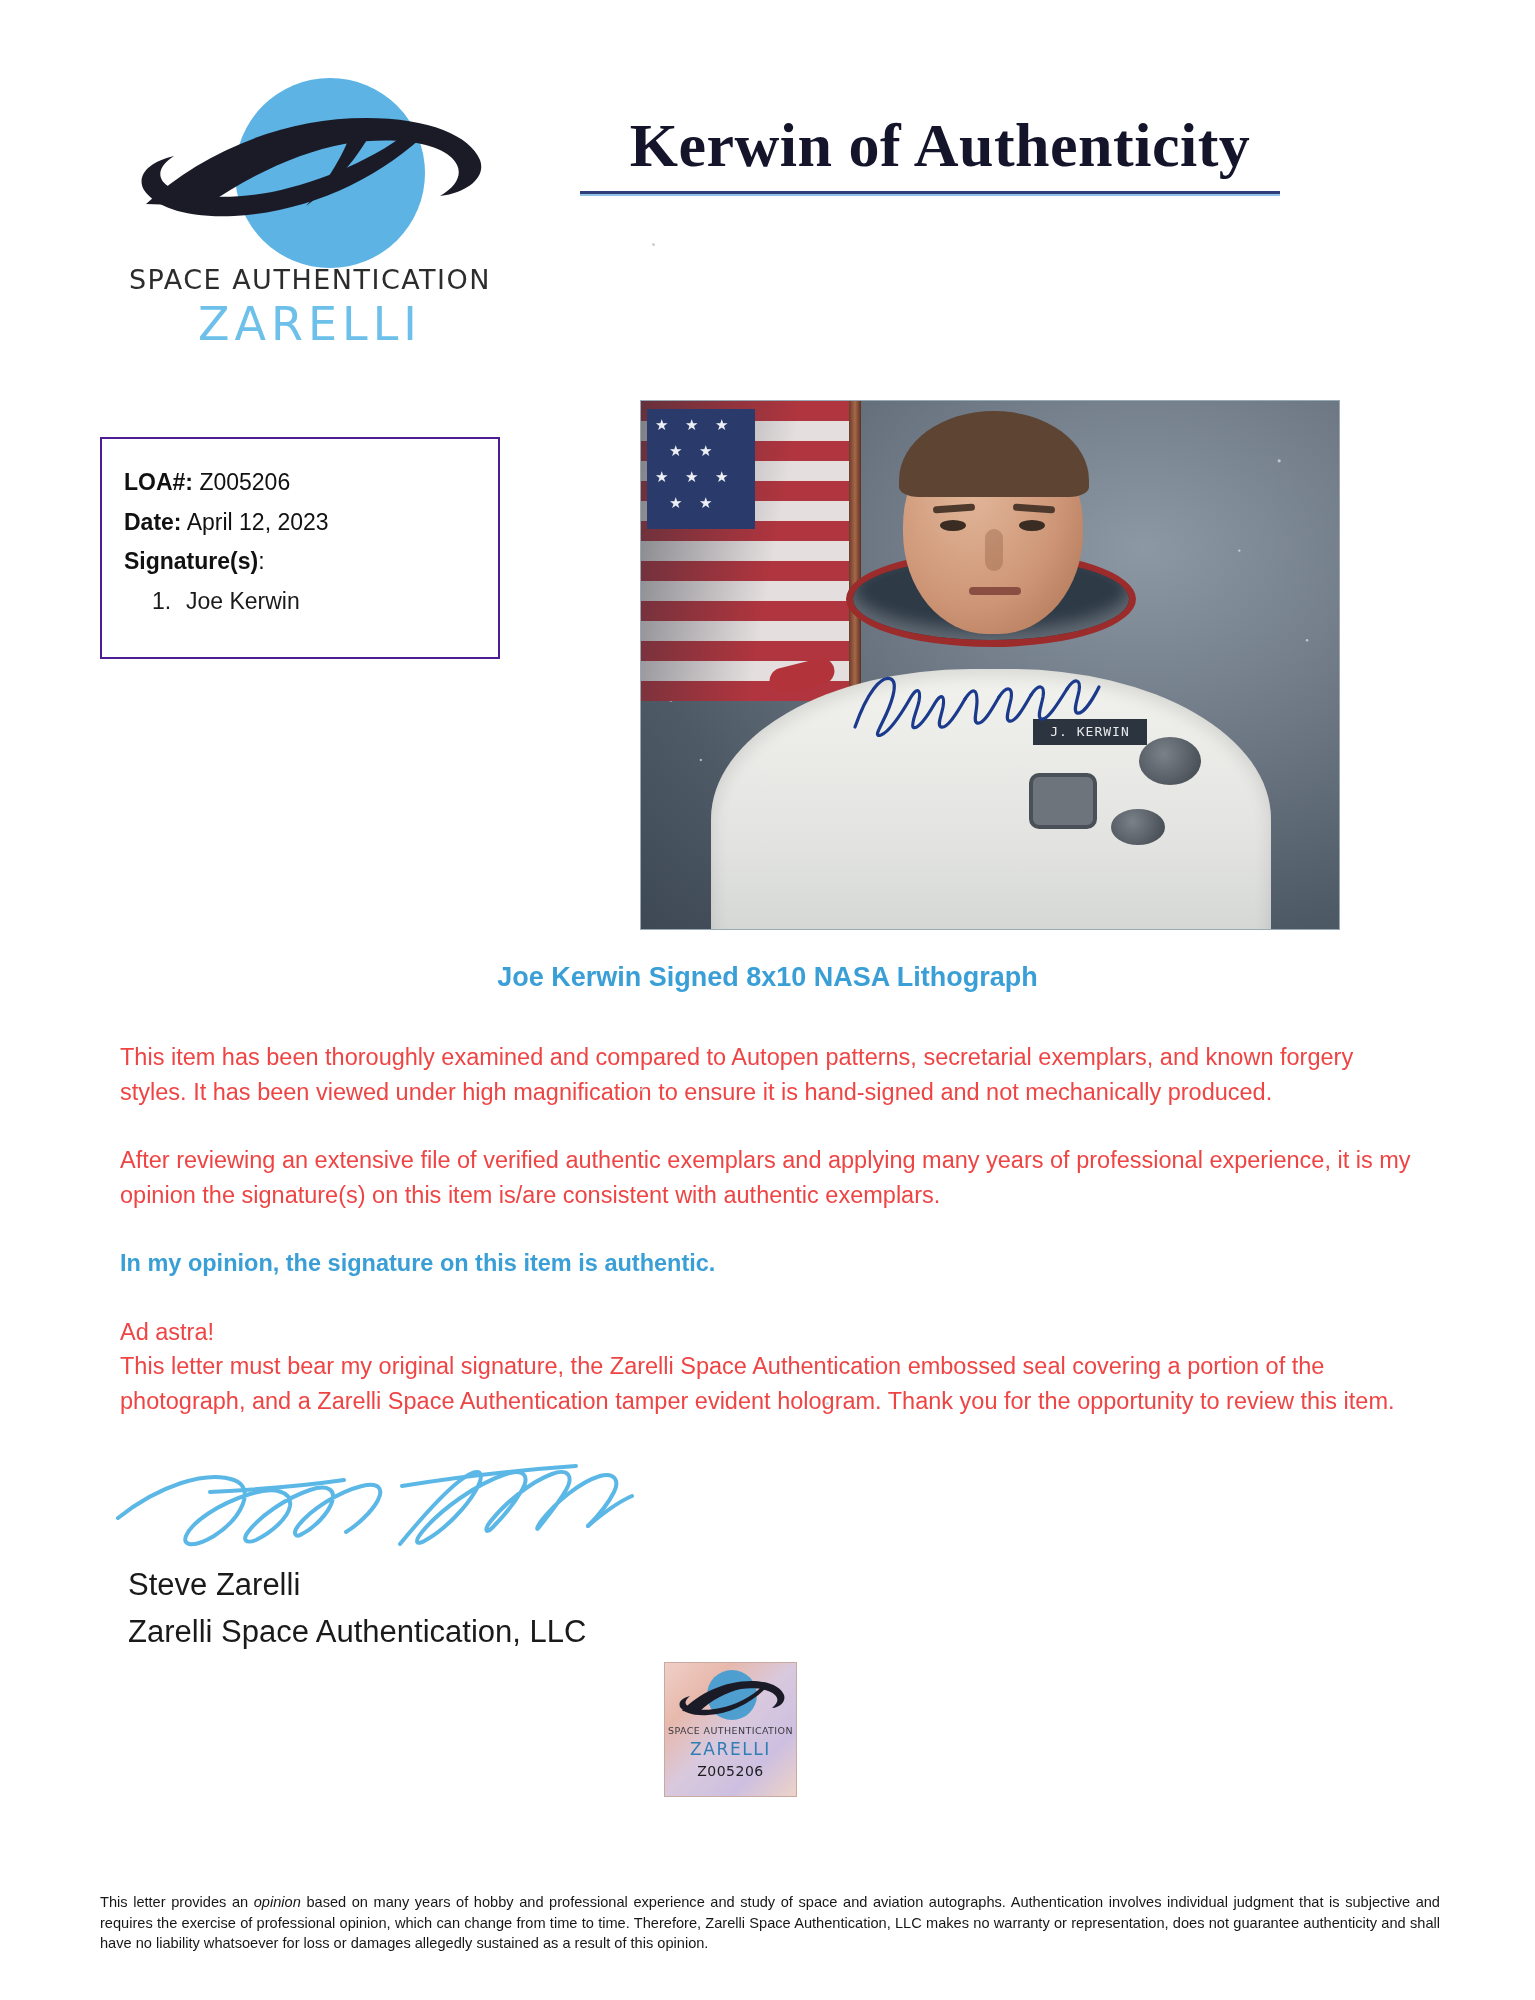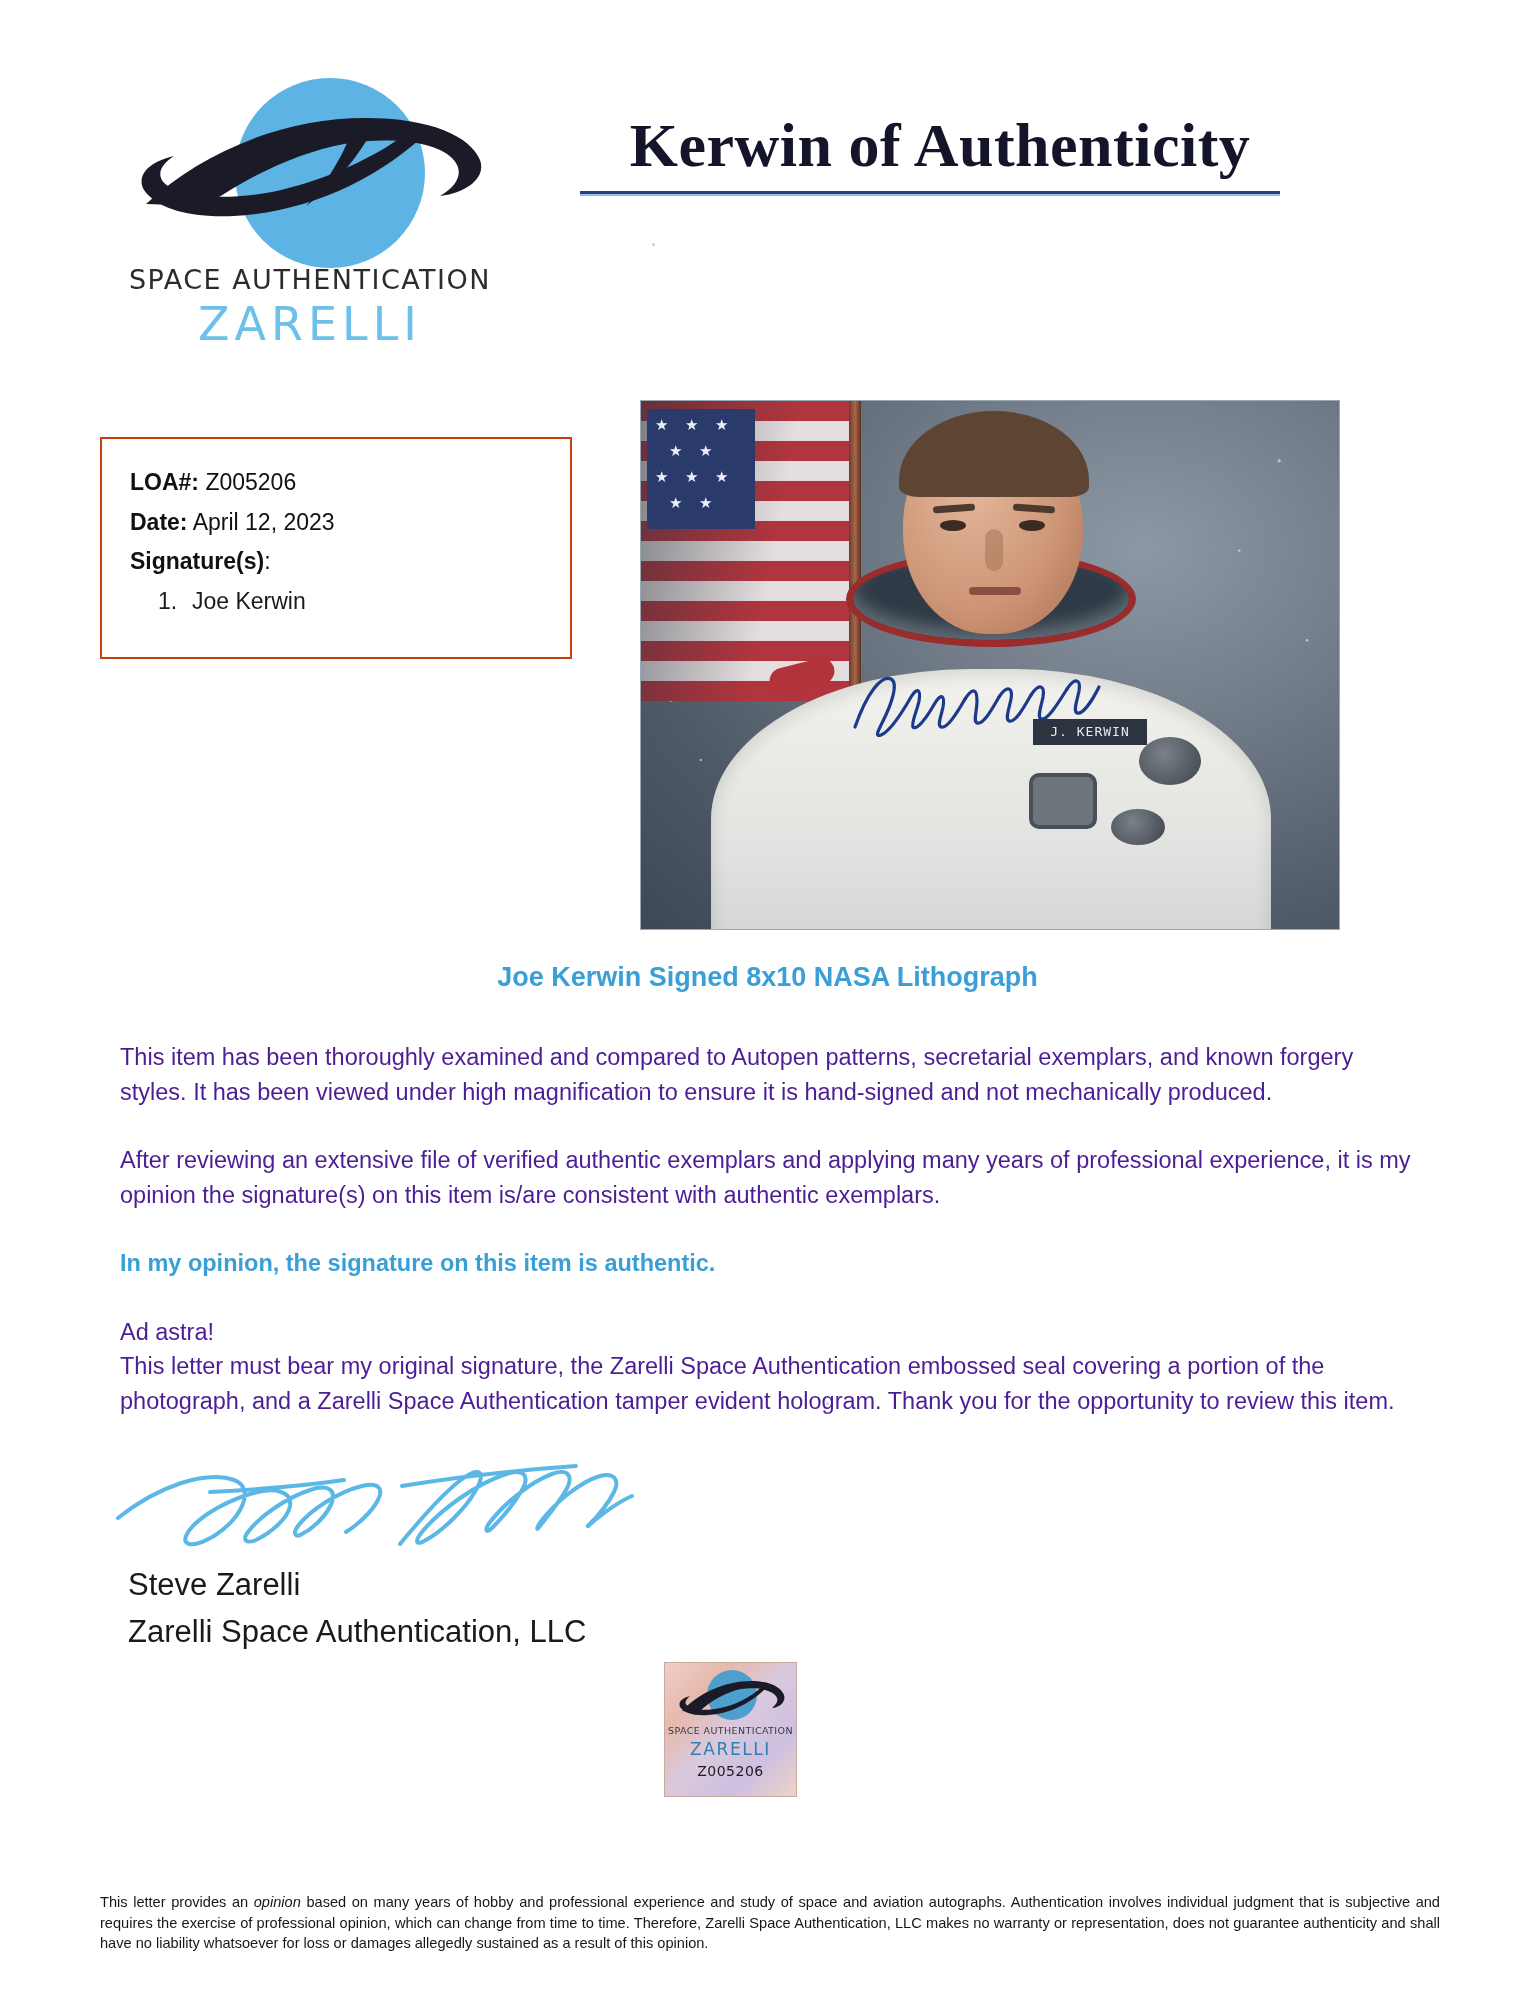--- a/index.html
+++ b/index.html
@@ -100,24 +100,24 @@
     height: 2px;
     background: #8fc4e8;
     width: 700px;
   }
 
   
   .info-box {
     position: absolute;
     left: 100px;
     top: 437px;
-    width: 472px;
+    width: 400px;
     height: 222px;
-    border: 2px solid #c2410c;
-    padding: 24px 28px;
+    border: 2px solid #4c1d95;
+    padding: 24px 22px;
   }
   .info-line {
     font-size: 23px;
     line-height: 1.72;
     color: #111;
   }
   .info-line b { font-weight: bold; }
   .sig-list {
     font-size: 23px;
     margin-top: 2px;
@@ -316,21 +316,21 @@
   
   .body {
     position: absolute;
     left: 120px;
     top: 1040px;
     width: 1300px;
   }
   .para {
     font-size: 23.5px;
     line-height: 1.47;
-    color: #4c1d95;
+    color: #ef4444;
     margin: 0 0 34px 0;
     text-align: left;
   }
   .para.blue {
     color: #3a9fd6;
     font-weight: bold;
   }
   .adastra { margin-bottom: 0; }
 
   

